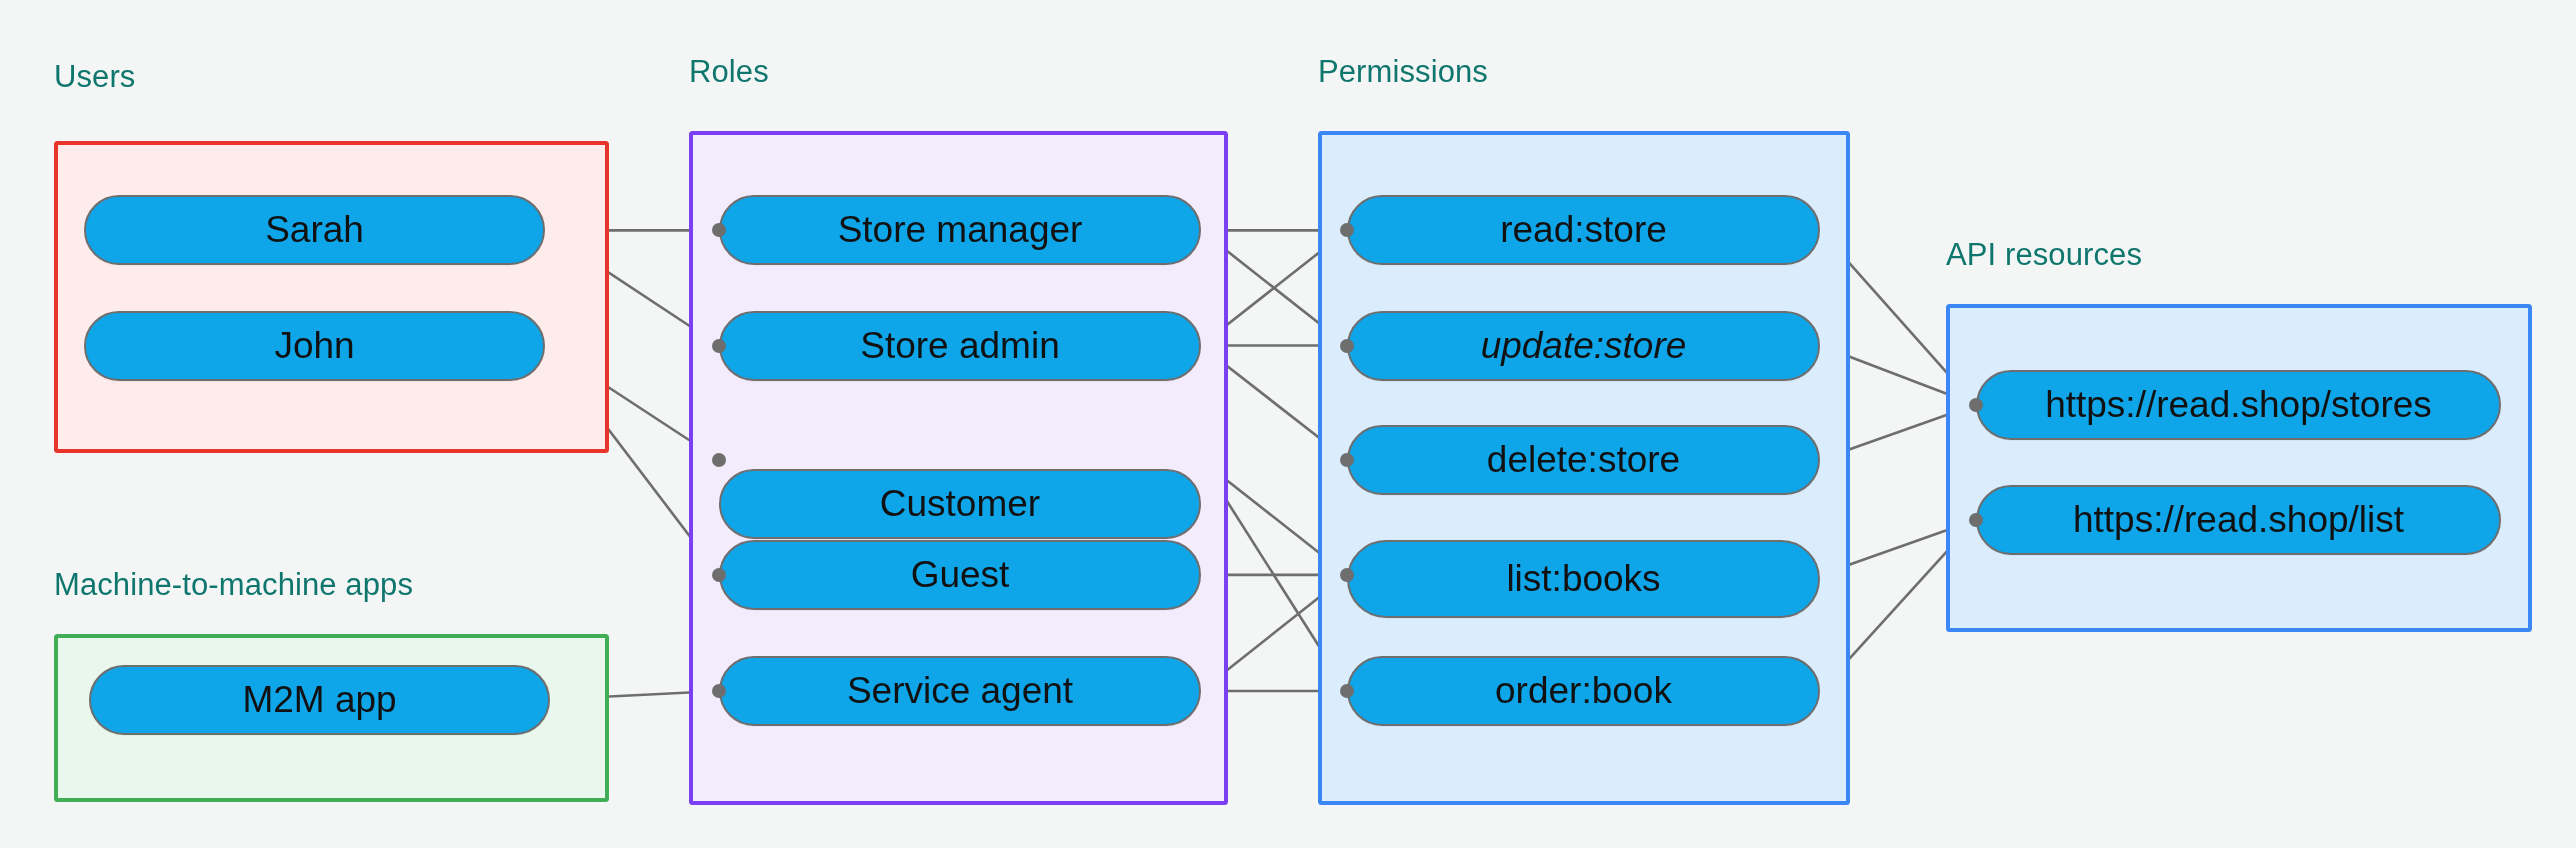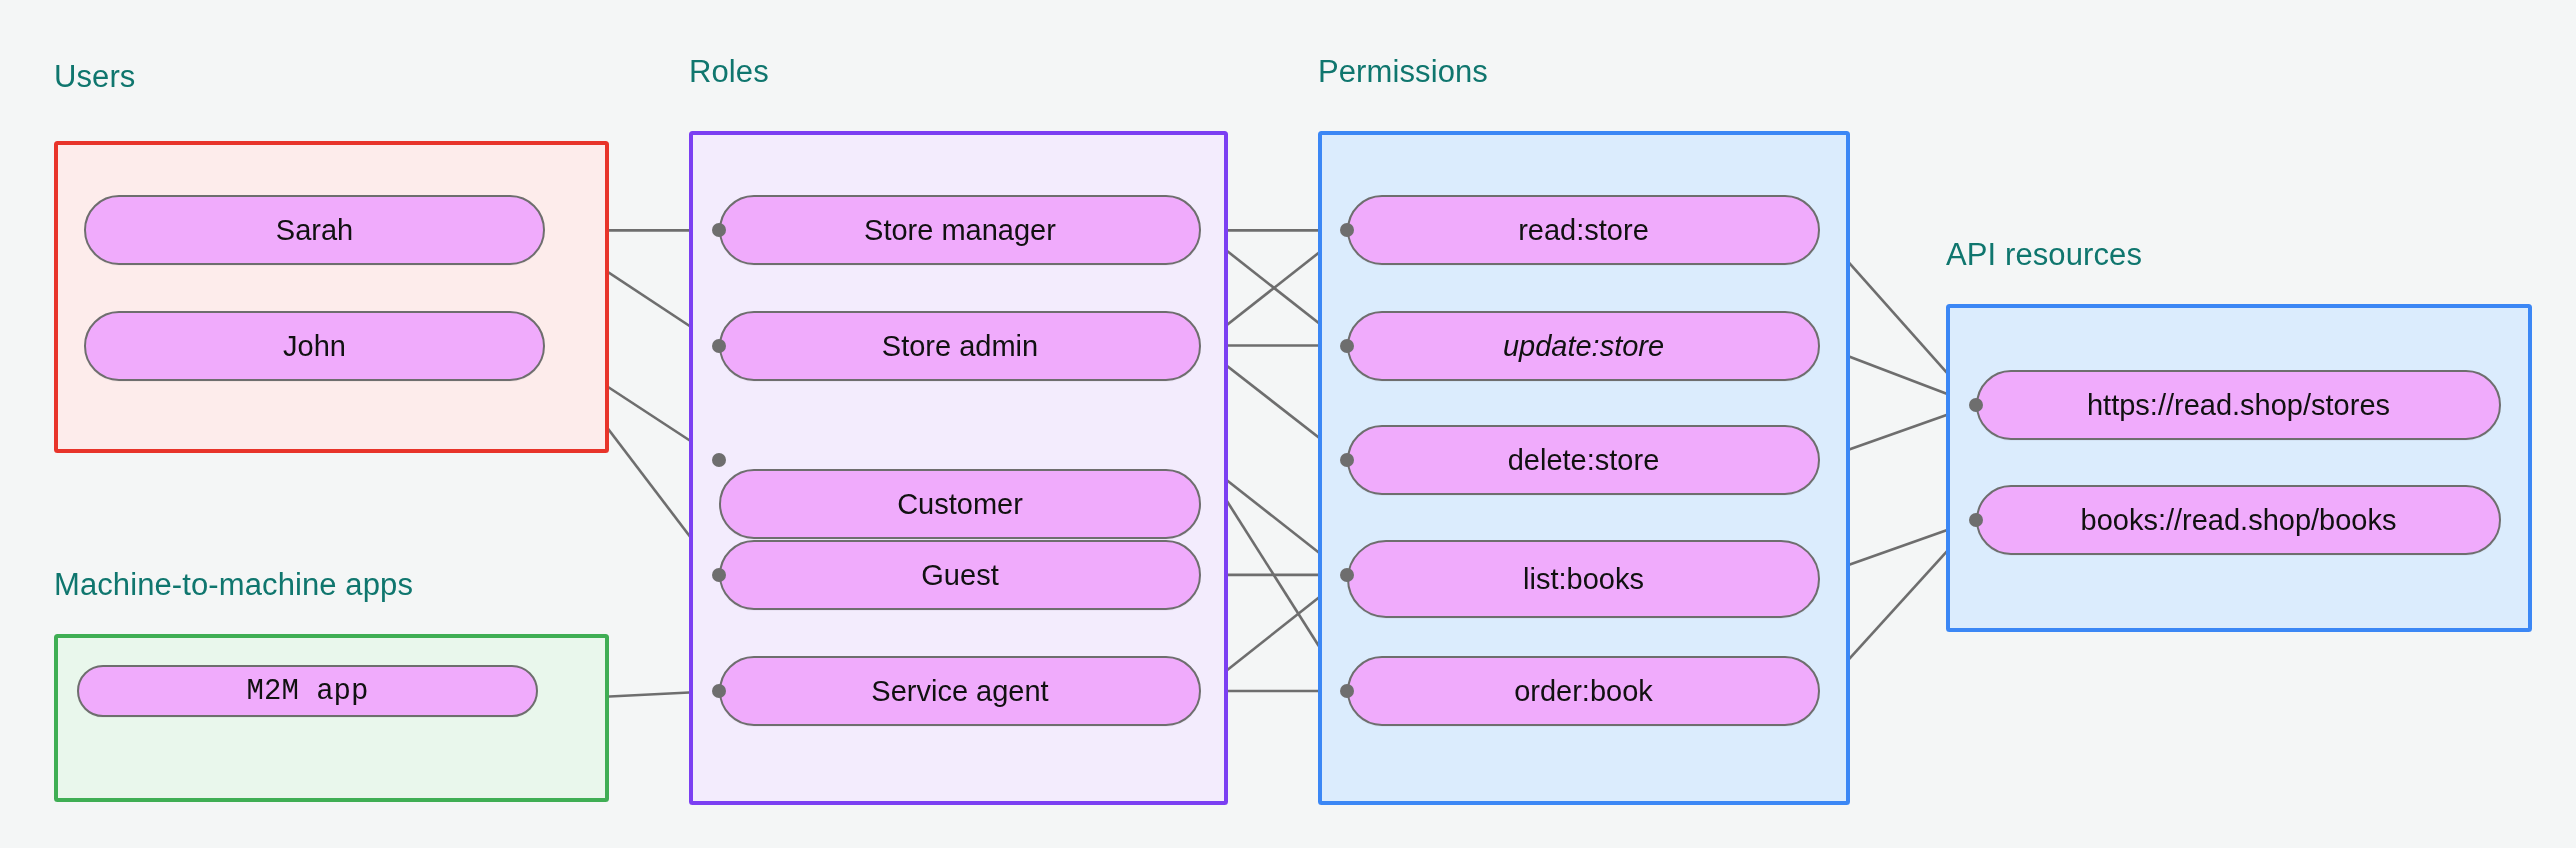--- a/index.html
+++ b/index.html
@@ -35,27 +35,27 @@
     position: absolute;
     box-sizing: border-box;
     border-width: 4.4px;
     border-style: solid;
     border-radius: 3.5px;
     z-index: 2;
   }
   .node {
     position: absolute;
     box-sizing: border-box;
-    background: #f0abfc;
+    background: #0ea5e9;
     border: 2.6px solid #6e6e6e;
     border-radius: 872px;
     display: flex;
     align-items: center;
     justify-content: center;
-    font-size: 29px;
+    font-size: 37px;
     color: #111111;
     white-space: nowrap;
     z-index: 4;
     box-shadow: 0 0.9px 0.9px rgba(0,0,0,0.04);
   }
   .dot {
     position: absolute;
     width: 14px; height: 14px;
     background: #6e6e6e;
     border-radius: 50%;
@@ -96,33 +96,33 @@
       <div class="group-title" style="left: 689px; top: 54px;">Roles</div>
       <div class="group-box" style="left: 689px; top: 131px; width: 539px; height: 674px; border-color: rgb(123, 63, 242); background: rgb(243, 236, 253);"></div>
       <div class="group-title" style="left: 1318px; top: 54px;">Permissions</div>
       <div class="group-box" style="left: 1318px; top: 131px; width: 532px; height: 674px; border-color: rgb(59, 135, 245); background: rgb(219, 236, 253);"></div>
       <div class="group-title" style="left: 1946px; top: 237px;">API resources</div>
       <div class="group-box" style="left: 1946px; top: 304px; width: 586px; height: 328px; border-color: rgb(59, 135, 245); background: rgb(219, 236, 253);"></div>
     </div>
   <div id="nodes-layer">
       <div class="node" style="left: 84px; top: 195px; width: 461px; height: 70px;">Sarah</div>
       <div class="node" style="left: 84px; top: 311px; width: 461px; height: 70px;">John</div>
-      <div class="node" style="left: 77px; top: 665px; width: 461px; height: 52px; font-family: Liberation Mono, monospace;">M2M app</div>
+      <div class="node" style="left: 89px; top: 665px; width: 461px; height: 70px;">M2M app</div>
       <div class="node" style="left: 719px; top: 195px; width: 482px; height: 70px;">Store manager</div>
       <div class="node" style="left: 719px; top: 311px; width: 482px; height: 70px;">Store admin</div>
       <div class="node" style="left: 719px; top: 425px; width: 482px; height: 70px; margin-top: 44px;">Customer</div>
       <div class="node" style="left: 719px; top: 540px; width: 482px; height: 70px;">Guest</div>
       <div class="node" style="left: 719px; top: 656px; width: 482px; height: 70px;">Service agent</div>
       <div class="node" style="left: 1347px; top: 195px; width: 473px; height: 70px;">read:store</div>
       <div class="node" style="left: 1347px; top: 311px; width: 473px; height: 70px; font-style: italic;">update:store</div>
       <div class="node" style="left: 1347px; top: 425px; width: 473px; height: 70px;">delete:store</div>
       <div class="node" style="left: 1347px; top: 540px; width: 473px; height: 78px;">list:books</div>
       <div class="node" style="left: 1347px; top: 656px; width: 473px; height: 70px;">order:book</div>
       <div class="node" style="left: 1976px; top: 370px; width: 525px; height: 70px;">https://read.shop/stores</div>
-      <div class="node" style="left: 1976px; top: 485px; width: 525px; height: 70px;">books://read.shop/books</div>
+      <div class="node" style="left: 1976px; top: 485px; width: 525px; height: 70px;">https://read.shop/list</div>
     </div>
   <div id="dots-layer">
       <div class="dot" style="left: 712px; top: 223px;"></div>
       <div class="dot" style="left: 712px; top: 339px;"></div>
       <div class="dot" style="left: 712px; top: 453px;"></div>
       <div class="dot" style="left: 712px; top: 568px;"></div>
       <div class="dot" style="left: 712px; top: 684px;"></div>
       <div class="dot" style="left: 1340px; top: 223px;"></div>
       <div class="dot" style="left: 1340px; top: 339px;"></div>
       <div class="dot" style="left: 1340px; top: 453px;"></div>

